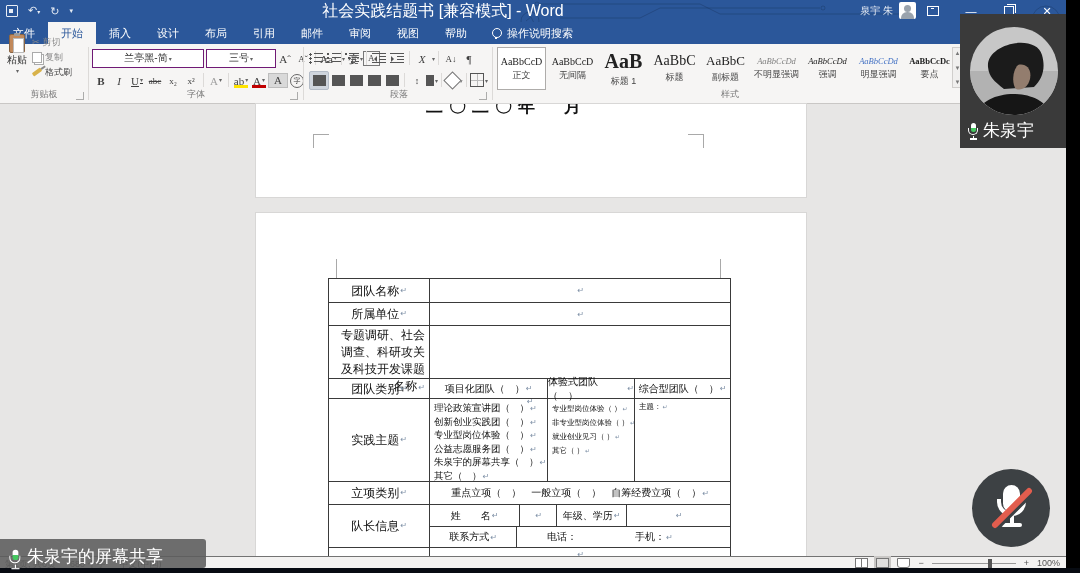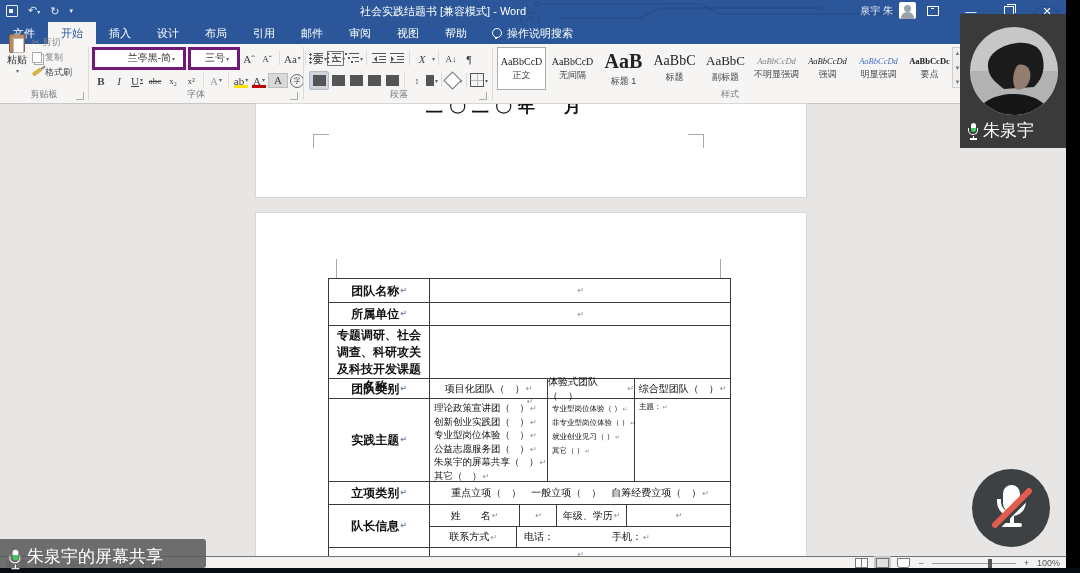--- a/index.html
+++ b/index.html
@@ -10,21 +10,21 @@
   .screen{position:absolute;left:0;top:0;width:1066px;height:568px;background:#e7e6e5;overflow:hidden;}
 
   
   .titlebar{position:absolute;left:0;top:0;width:1066px;height:22px;background:#2b579a;color:#fff;}
   .deco{position:absolute;left:0;top:0;pointer-events:none;}
   .qat{position:absolute;left:6px;top:3px;display:flex;align-items:center;gap:10px;height:16px;}
   .qat .qi{font-size:11px;color:#e8edf5;line-height:16px;}
   .qi-save{width:10px;height:10px;border:1.5px solid #e8edf5;border-radius:1px;position:relative;}
   .qi-save::after{content:"";position:absolute;left:2px;top:3px;width:4px;height:4px;background:#e8edf5;}
   .qi-dis{color:#8fa6c9;}
-  .tb-title{position:absolute;left:0;right:180px;top:0;height:22px;text-align:center;font-size:11px;line-height:22px;color:#fff;}
+  .tb-title{position:absolute;left:0;right:180px;top:0;height:22px;text-align:center;font-size:16px;line-height:22px;color:#fff;}
   .tb-user{position:absolute;right:150px;top:2px;display:flex;align-items:center;gap:6px;font-size:10px;color:#e8edf5;}
   .tb-avatar{width:17px;height:17px;background:#fff;border-radius:2px;position:relative;overflow:hidden;}
   .tb-avatar::before{content:"";position:absolute;left:5px;top:3px;width:7px;height:7px;border-radius:50%;background:#9aa3ad;}
   .tb-avatar::after{content:"";position:absolute;left:2px;top:10px;width:13px;height:8px;border-radius:6px 6px 0 0;background:#9aa3ad;}
   .winctl{position:absolute;right:0;top:0;height:22px;display:flex;}
   .winctl .wc{width:38px;height:22px;display:flex;align-items:center;justify-content:center;color:#fff;font-size:11px;}
   .wc-restore i{display:block;width:8px;height:8px;border:1px solid #fff;position:relative;}
   .wc-restore i::before{content:"";position:absolute;left:2px;top:-3px;width:8px;height:8px;border:1px solid #fff;border-bottom:none;border-left:none;}
   .wc-ribbon i{display:block;width:10px;height:8px;border:1px solid #fff;position:relative;}
   .wc-ribbon i::after{content:"";position:absolute;left:3px;top:1px;width:3px;height:3px;border-top:1px solid #fff;}
@@ -56,21 +56,21 @@
   .ic-paste{width:14px;height:17px;background:#c28a5c;border:1px solid #8a6544;border-radius:2px;position:relative;margin-top:3px;}
   .ic-paste::before{content:"";position:absolute;left:3px;top:3px;width:9px;height:13px;background:#fff;border:1px solid #bbb;}
   .ic-paste::after{content:"";position:absolute;left:4px;top:-2px;width:6px;height:3px;background:#9c9c9c;border-radius:1px;}
   .clip-mini{display:flex;flex-direction:column;gap:2px;font-size:9px;color:#8a8a8a;}
   .clip-mini .cm{display:flex;align-items:center;gap:3px;height:13px;}
   .ic-copy{width:8px;height:9px;border:1px solid #aaa;background:#fff;box-shadow:2px 2px 0 -1px #fff,2px 2px 0 0 #aaa;}
   .ic-brush{width:10px;height:4px;background:#d8b24a;border-radius:1px;position:relative;transform:rotate(-35deg);}
   .ic-brush::after{content:"";position:absolute;right:-5px;top:1px;width:5px;height:2px;background:#8a8a8a;}
 
   
-  .fbox{height:17px;background:#fff;border:3px solid #701a75;display:flex;align-items:center;font-size:10px;color:#333;padding:0 8px;justify-content:flex-end;}
+  .fbox{height:17px;background:#fff;border:1px solid #701a75;display:flex;align-items:center;font-size:10px;color:#333;padding:0 19px;justify-content:center;}
 
   
   .ic-ul{width:14px;height:11px;background:
      radial-gradient(circle at 1.5px 1.5px,#555 1px,transparent 1.3px),
      radial-gradient(circle at 1.5px 5.5px,#555 1px,transparent 1.3px),
      radial-gradient(circle at 1.5px 9.5px,#555 1px,transparent 1.3px),
      linear-gradient(#555 0 0) 5px .5px/9px 1px,
      linear-gradient(#555 0 0) 5px 4.5px/9px 1px,
      linear-gradient(#555 0 0) 5px 8.5px/9px 1px;background-repeat:no-repeat;}
   .ic-ol{width:14px;height:11px;background:
@@ -135,21 +135,21 @@
   .cm-l{border-left:1px solid #a9a9a9;border-top:1px solid #a9a9a9;}
   .cm-r{border-right:1px solid #a9a9a9;border-top:1px solid #a9a9a9;}
   .tick{position:absolute;width:1px;height:19px;background:#a9a9a9;}
 
   
   .wtable{position:absolute;left:72px;top:65px;width:403px;font-family:"Liberation Serif",serif;color:#111;}
   .trow{display:flex;border:1px solid #3a3a3a;border-top:none;box-sizing:border-box;}
   .trow.first{border-top:1px solid #3a3a3a;}
   .tcell{border-right:1px solid #3a3a3a;box-sizing:border-box;display:flex;align-items:center;justify-content:center;}
   .tcell:last-child{border-right:none;}
-  .lblc{width:101px;flex:none;font-weight:bold;font-size:12px;text-align:center;line-height:16px;padding:1px 4px;}
+  .lblc{width:101px;flex:none;font-weight:normal;font-size:12px;text-align:right;line-height:16px;padding:1px 4px;}
   .pm{font-size:8px;color:#7d8fa5;font-family:"Liberation Sans",sans-serif;margin-left:1px;}
   .cellsm{font-size:10px;}
   .list{display:flex;flex-direction:column;justify-content:flex-start;align-items:flex-start;padding:3px 4px;}
   .list div{white-space:nowrap;}
 
   
   .statusbar{position:absolute;left:0;top:556px;width:1066px;height:12px;background:#f3f2f1;border-top:1px solid #737373;font-size:9px;color:#555;}
   .sb-left{position:absolute;left:5px;top:1px;display:flex;gap:14px;}
   .sb-right{position:absolute;right:6px;top:0;height:12px;display:flex;align-items:center;gap:8px;}
   .vicon{width:13px;height:10px;border:1px solid #777;background:#fff;box-sizing:border-box;}
@@ -559,21 +559,21 @@
                   <span class="pm">↵</span>
                 </div>
               <div class="tcell cellsm" style="width:70px;flex:none;">
                   <span>年级、学历</span>
                   <span class="pm">↵</span>
                 </div>
               <div class="tcell" style="flex:1;">
                   <span class="pm">↵</span>
                 </div>
             </div>
-            <div style="display:flex;flex:1;">
+            <div style="display:flex;flex:1;gap:23px;">
               <div class="tcell cellsm" style="width:87px;flex:none;">
                   <span>联系方式</span>
                   <span class="pm">↵</span>
                 </div>
               <div class="tcell cellsm" style="flex:1;justify-content:flex-start;padding-left:7px;gap:58px;">
                 <span>电话：</span>
                 <span><span>手机：</span><span class="pm">↵</span></span>
               </div>
             </div>
           </div>

